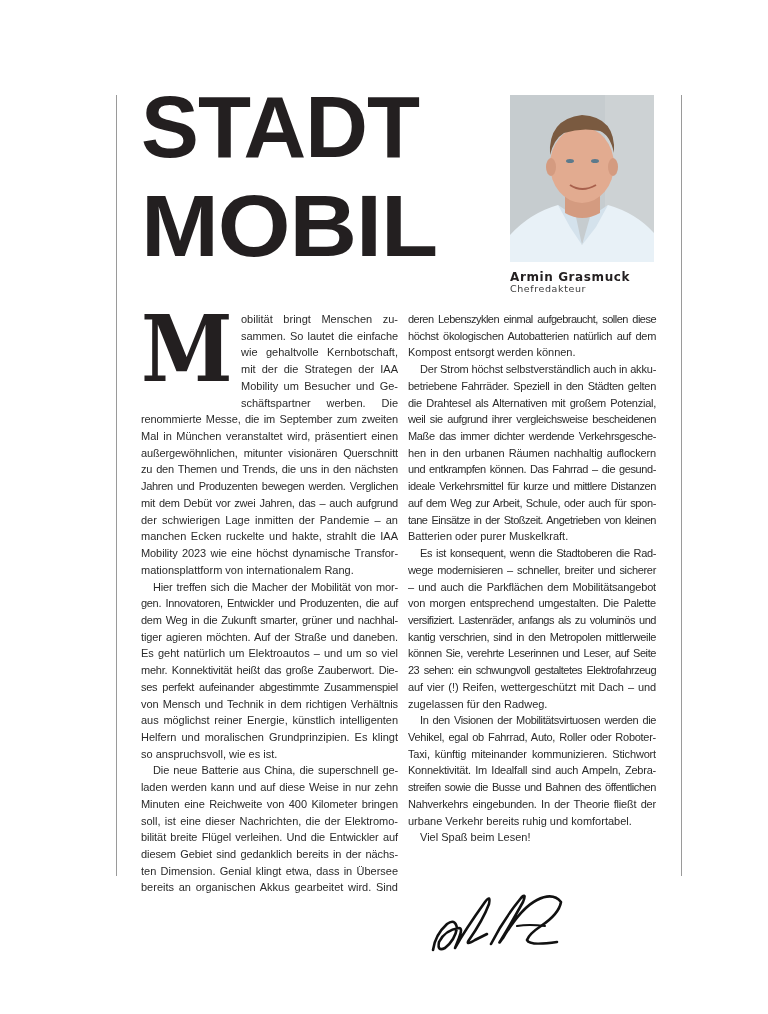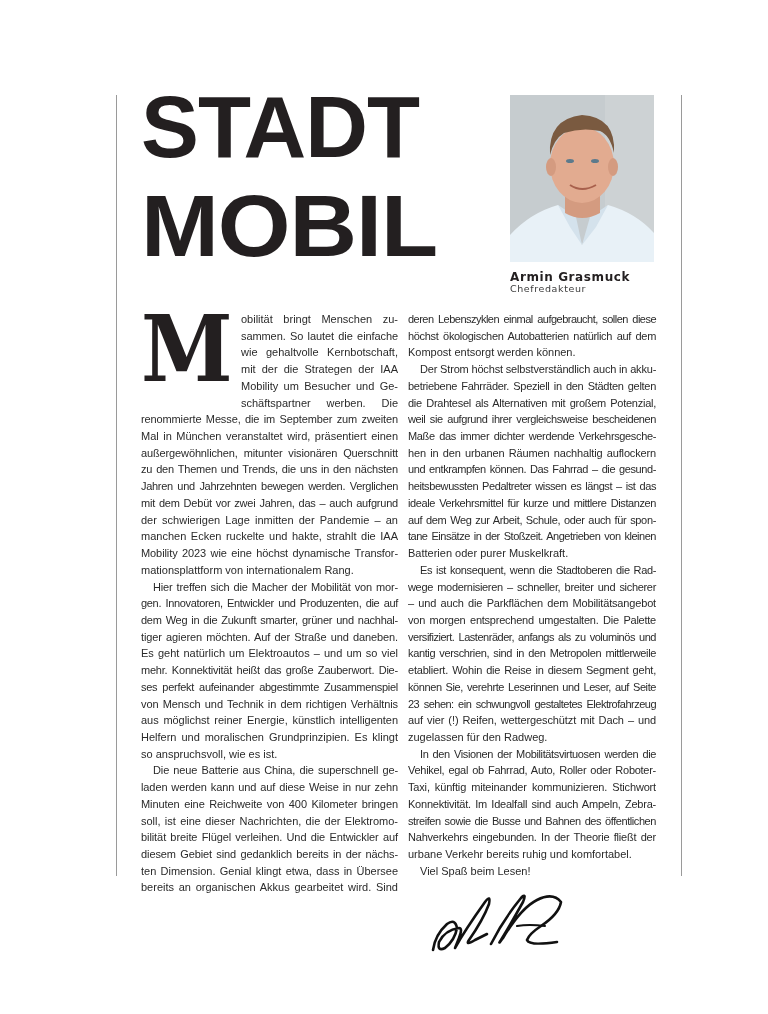--- a/index.html
+++ b/index.html
@@ -94,21 +94,21 @@
     <span class="ln dc">obilität bringt Menschen zu-</span>
     <span class="ln dc" style="letter-spacing: -0.0859375px;">sammen. So lautet die einfache</span>
     <span class="ln dc">wie gehaltvolle Kernbotschaft,</span>
     <span class="ln dc">mit der die Strategen der IAA</span>
     <span class="ln dc">Mobility um Besucher und Ge-</span>
     <span class="ln dc">schäftspartner werben. Die</span>
     <span class="ln " style="letter-spacing: -0.121676px;">renommierte Messe, die im September zum zweiten</span>
     <span class="ln " style="letter-spacing: -0.0134804px;">Mal in München veranstaltet wird, präsentiert einen</span>
     <span class="ln " style="letter-spacing: -0.127812px;">außergewöhnlichen, mitunter visionären Querschnitt</span>
     <span class="ln " style="letter-spacing: -0.17889px;">zu den Themen und Trends, die uns in den nächsten</span>
-    <span class="ln " style="letter-spacing: -0.3125px;">Jahren und Jahrzehnten bewegen werden. Verglichen</span>
+    <span class="ln " style="letter-spacing: -0.3125px;">Jahren und Produzenten bewegen werden. Verglichen</span>
     <span class="ln " style="letter-spacing: -0.204063px;">mit dem Debüt vor zwei Jahren, das – auch aufgrund</span>
     <span class="ln ">der schwierigen Lage inmitten der Pandemie – an</span>
     <span class="ln ">manchen Ecken ruckelte und hakte, strahlt die IAA</span>
     <span class="ln " style="letter-spacing: -0.0896875px;">Mobility 2023 wie eine höchst dynamische Transfor-</span>
     <span class="ln end">mationsplattform von internationalem Rang.</span>
     <span class="ln ind" style="letter-spacing: -0.144914px;">Hier treffen sich die Macher der Mobilität von mor-</span>
     <span class="ln " style="letter-spacing: -0.324292px;">gen. Innovatoren, Entwickler und Produzenten, die auf</span>
     <span class="ln " style="letter-spacing: -0.245404px;">dem Weg in die Zukunft smarter, grüner und nachhal-</span>
     <span class="ln " style="letter-spacing: -0.115937px;">tiger agieren möchten. Auf der Straße und daneben.</span>
     <span class="ln ">Es geht natürlich um Elektroautos – und um so viel</span>
@@ -131,32 +131,30 @@
     <span class="ln " style="letter-spacing: -0.515925px;">deren Lebenszyklen einmal aufgebraucht, sollen diese</span>
     <span class="ln " style="letter-spacing: -0.314951px;">höchst ökologischen Autobatterien natürlich auf dem</span>
     <span class="ln end">Kompost entsorgt werden können.</span>
     <span class="ln ind" style="letter-spacing: -0.170599px;">Der Strom höchst selbstverständlich auch in akku-</span>
     <span class="ln " style="letter-spacing: -0.296875px;">betriebene Fahrräder. Speziell in den Städten gelten</span>
     <span class="ln " style="letter-spacing: -0.259315px;">die Drahtesel als Alternativen mit großem Potenzial,</span>
     <span class="ln " style="letter-spacing: -0.40595px;">weil sie aufgrund ihrer vergleichsweise bescheidenen</span>
     <span class="ln " style="letter-spacing: -0.354056px;">Maße das immer dichter werdende Verkehrsgesche-</span>
     <span class="ln " style="letter-spacing: -0.15359px;">hen in den urbanen Räumen nachhaltig auflockern</span>
     <span class="ln " style="letter-spacing: -0.405293px;">und entkrampfen können. Das Fahrrad – die gesund-</span>
-    <span class="ln " style="letter-spacing: -0.410083px;">heitsbewussten Pedaltreter wissen es längst – ist das</span>
     <span class="ln " style="letter-spacing: -0.40191px;">ideale Verkehrsmittel für kurze und mittlere Distanzen</span>
     <span class="ln " style="letter-spacing: -0.335172px;">auf dem Weg zur Arbeit, Schule, oder auch für spon-</span>
     <span class="ln " style="letter-spacing: -0.47338px;">tane Einsätze in der Stoßzeit. Angetrieben von kleinen</span>
     <span class="ln end">Batterien oder purer Muskelkraft.</span>
     <span class="ln ind" style="letter-spacing: -0.360352px;">Es ist konsequent, wenn die Stadtoberen die Rad-</span>
     <span class="ln " style="letter-spacing: -0.320312px;">wege modernisieren – schneller, breiter und sicherer</span>
     <span class="ln " style="letter-spacing: -0.163086px;">– und auch die Parkflächen dem Mobilitätsangebot</span>
     <span class="ln " style="letter-spacing: -0.242188px;">von morgen entsprechend umgestalten. Die Palette</span>
     <span class="ln " style="letter-spacing: -0.475568px;">versifiziert. Lastenräder, anfangs als zu voluminös und</span>
     <span class="ln " style="letter-spacing: -0.366898px;">kantig verschrien, sind in den Metropolen mittlerweile</span>
-    <span class="ln " style="letter-spacing: -0.215312px;">etabliert. Wohin die Reise in diesem Segment geht,</span>
     <span class="ln " style="letter-spacing: -0.40655px;">können Sie, verehrte Leserinnen und Leser, auf Seite</span>
     <span class="ln " style="letter-spacing: -0.505896px;">23 sehen: ein schwungvoll gestaltetes Elektrofahrzeug</span>
     <span class="ln " style="letter-spacing: -0.102941px;">auf vier (!) Reifen, wettergeschützt mit Dach – und</span>
     <span class="ln end">zugelassen für den Radweg.</span>
     <span class="ln ind" style="letter-spacing: -0.366875px;">In den Visionen der Mobilitätsvirtuosen werden die</span>
     <span class="ln " style="letter-spacing: -0.271935px;">Vehikel, egal ob Fahrrad, Auto, Roller oder Roboter-</span>
     <span class="ln " style="letter-spacing: -0.168125px;">Taxi, künftig miteinander kommunizieren. Stichwort</span>
     <span class="ln " style="letter-spacing: -0.222957px;">Konnektivität. Im Idealfall sind auch Ampeln, Zebra-</span>
     <span class="ln " style="letter-spacing: -0.426683px;">streifen sowie die Busse und Bahnen des öffentlichen</span>
     <span class="ln " style="letter-spacing: -0.202813px;">Nahverkehrs eingebunden. In der Theorie fließt der</span>

